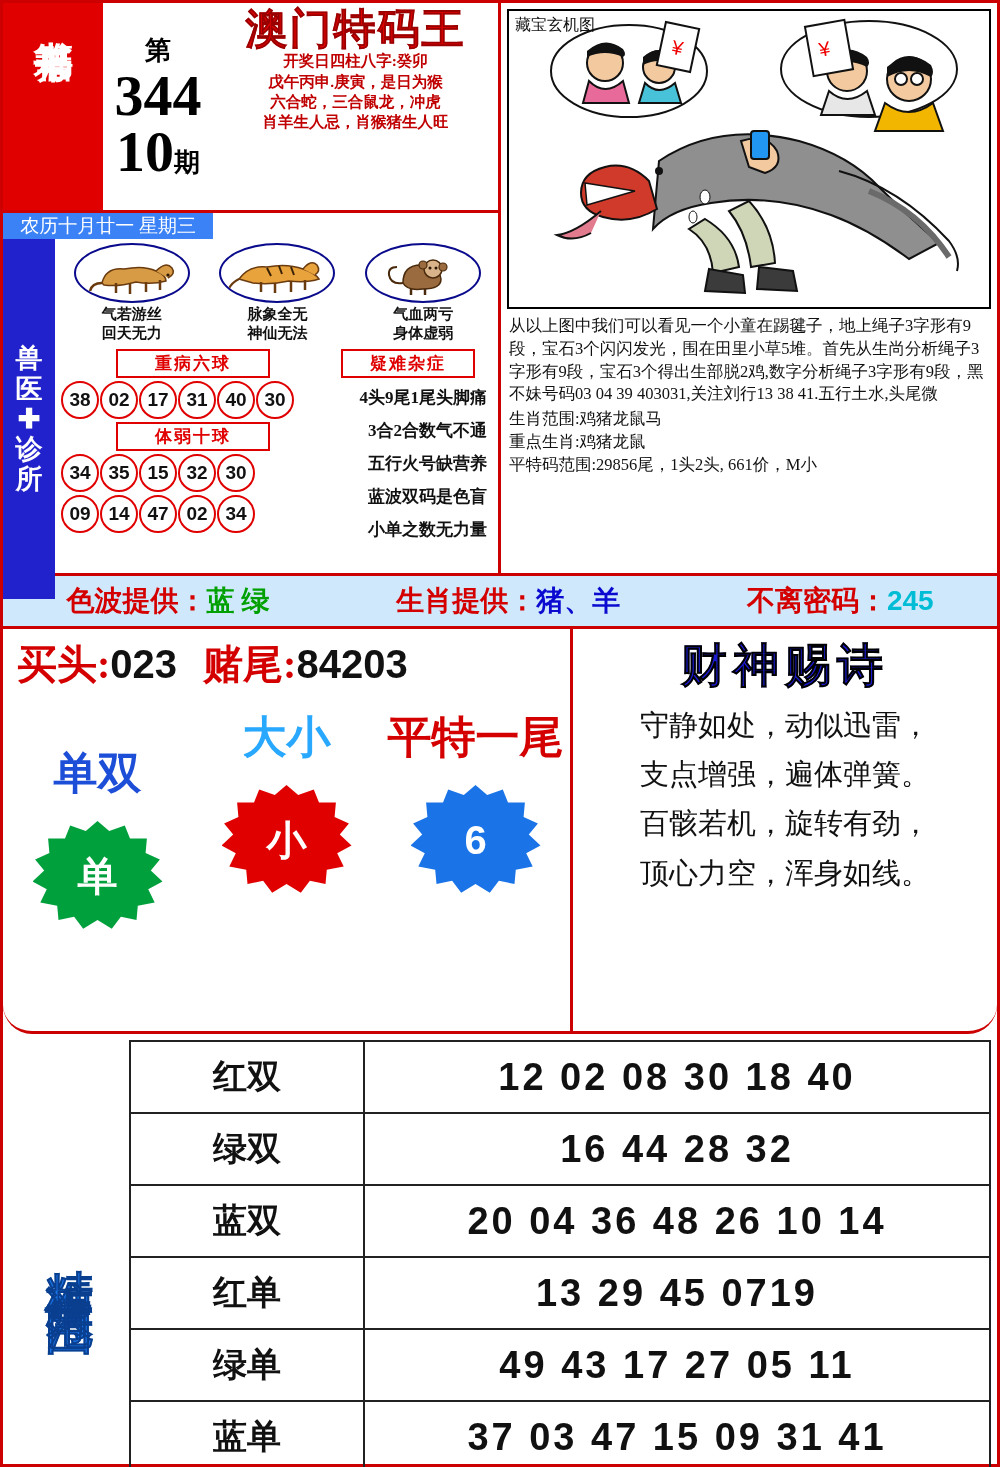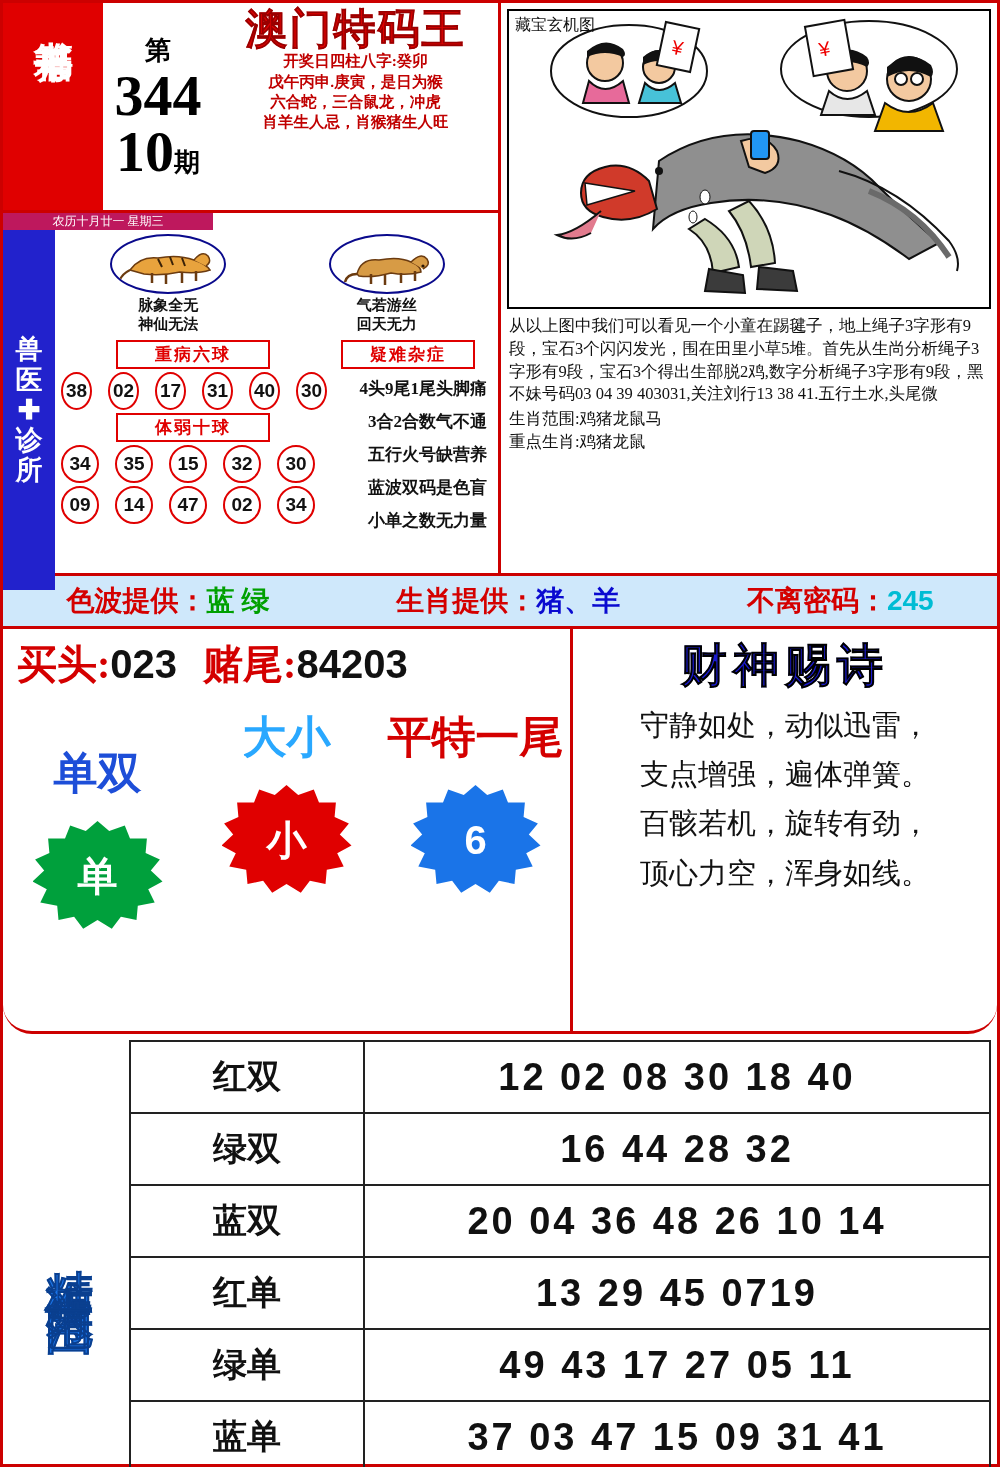--- a/index.html
+++ b/index.html
@@ -16,34 +16,34 @@
   .badge .b2{font-size:33px;font-weight:bold;margin-top:10px;writing-mode:vertical-rl;font-family:"Liberation Serif","DejaVu Serif",serif;letter-spacing:2px;}
   .issue{width:110px;background:#fff;color:#000;display:flex;flex-direction:column;align-items:center;justify-content:center;box-sizing:border-box;}
   .issue .line1{font-size:26px;font-weight:bold;font-family:"Liberation Serif","DejaVu Serif",serif;}
   .issue .num{font-size:58px;font-weight:bold;line-height:.95;font-family:"Liberation Serif","DejaVu Serif",serif;}
   .issue .line2{font-size:26px;font-weight:bold;font-family:"Liberation Serif","DejaVu Serif",serif;}
   .issue .numrow{display:flex;align-items:baseline;}
   .title-col{flex:1;background:#fff;padding:4px 4px 0 4px;box-sizing:border-box;display:flex;flex-direction:column;align-items:center;}
   .maintitle{font-size:42px;font-weight:bold;color:#e00000;font-family:"Liberation Serif","DejaVu Serif",serif;letter-spacing:2px;line-height:1.05;-webkit-text-stroke:0.5px #900;}
   .subline{color:#c00000;font-size:15.5px;font-family:"Liberation Serif","DejaVu Serif",serif;line-height:1.32;text-align:center;font-weight:bold;}
   .lunarwrap{display:flex;}
-  .lunarwrap .lbox{width:210px;background:#be185d;color:#fff;font-size:12px;text-align:center;font-family:"Liberation Serif","DejaVu Serif",serif;}
+  .lunarwrap .lbox{width:210px;background:#3b82f6;color:#fff;font-size:19px;text-align:center;font-family:"Liberation Serif","DejaVu Serif",serif;}
   
   .leftbody{display:flex;height:360px;box-sizing:border-box;}
   .vet{width:52px;background:#2222cc;color:#fff;display:flex;flex-direction:column;align-items:center;justify-content:center;font-size:27px;font-weight:bold;font-family:"Liberation Serif","DejaVu Serif",serif;line-height:1.12;}
   .vet span{display:block;}
   .leftmain{flex:1;padding:4px 2px 0 4px;box-sizing:border-box;}
   .animals{display:flex;justify-content:space-around;align-items:flex-start;}
   .animal{width:125px;text-align:center;}
   .ovalbox{width:112px;height:56px;border:2px solid #0a0a8c;border-radius:50%;margin:0 auto;display:flex;align-items:center;justify-content:center;overflow:hidden;background:#fff;}
   .animal .cap{font-size:15px;color:#111;font-family:"Liberation Serif","DejaVu Serif",serif;line-height:1.25;margin-top:2px;font-weight:bold;}
   .lists{display:flex;margin-top:4px;}
   .balls-col{width:268px;}
   .secthead{border:2px solid #e00000;color:#e00000;font-size:17px;font-weight:bold;text-align:center;font-family:"Liberation Serif","DejaVu Serif",serif;margin:2px auto 3px auto;padding:1px 0;width:150px;letter-spacing:2px;}
-  .ballrow{display:flex;justify-content:flex-start;gap:16px;margin-bottom:3px;padding-left:2px;}
+  .ballrow{display:flex;justify-content:flex-start;gap:1px;margin-bottom:3px;padding-left:2px;}
   .ball{width:38px;height:38px;border-radius:50%;border:2px solid #e00000;display:flex;align-items:center;justify-content:center;font-size:19px;font-weight:bold;color:#111;font-family:"Liberation Sans",sans-serif;box-sizing:border-box;}
   .txt-col{flex:1;padding-left:4px;}
   .twocol{display:flex;}
   .twocol .c1{width:105px;text-align:right;}
   .twocol .c2{flex:1;}
   .tline{font-size:17px;color:#111;font-family:"Liberation Serif","DejaVu Serif",serif;line-height:1.95;font-weight:bold;}
   
   .cartoon{height:300px;border:2px solid #000;margin:6px;box-sizing:border-box;position:relative;background:#bef264;overflow:hidden;}
   .cartoon-label{position:absolute;left:6px;top:4px;font-size:16px;font-family:"Liberation Serif","DejaVu Serif",serif;color:#111;z-index:5;}
   .rtext{padding:0 8px;font-size:16.5px;line-height:1.38;font-family:"Liberation Serif","DejaVu Serif",serif;color:#111;}
@@ -126,42 +126,58 @@
           <span>诊</span>
           <span>所</span>
         </div>
 
         <div class="leftmain">
 
           <div class="animals">
             <div class="animal">
               <div class="ovalbox">
                 <svg width="100" height="48" viewBox="0 0 100 48">
+                  <path d="M20 34 Q24 18 42 20 Q62 16 74 22 Q84 26 84 32 Q70 36 54 33 Q36 38 22 36 Z" fill="#d79b45" stroke="#6b3b10" stroke-width="1.5"></path>
+                  <path d="M74 22 q10-10 16-3 q4 6-4 10" fill="#d79b45" stroke="#6b3b10" stroke-width="1.5"></path>
+                  <path d="M20 34 q-10 0-12 8" stroke="#6b3b10" stroke-width="2.5" fill="none"></path>
+                  <path d="M34 34 v10 M48 35 v10 M64 33 v10 M78 31 v10" stroke="#6b3b10" stroke-width="2.5"></path>
+                  <circle cx="86" cy="26" r="1.6" fill="#2b1605"></circle>
+                </svg>
+              </div>
+              <div class="cap" style="white-space:pre-line">气若游丝
+回天无力</div>
+            </div>
+            <div class="animal">
+              <div class="ovalbox">
+                <svg width="100" height="48" viewBox="0 0 100 48">
                   <path d="M12 30 Q22 16 40 18 Q60 14 76 20 Q88 24 92 30 Q80 34 62 32 Q44 36 26 34 Z" fill="#e8a33d" stroke="#6b3b10" stroke-width="1.5"></path>
                   <path d="M76 20 q8-10 14-4 q4 6-2 10" fill="#e8a33d" stroke="#6b3b10" stroke-width="1.5"></path>
                   <path d="M12 30 q-8 4-10 10" stroke="#6b3b10" stroke-width="2" fill="none"></path>
                   <path d="M34 33 v10 M48 34 v10 M64 33 v10 M78 31 v10" stroke="#6b3b10" stroke-width="2.5"></path>
                   <path d="M40 19 l4 8 M52 17 l3 8 M64 18 l3 8" stroke="#3a2207" stroke-width="2"></path>
                 </svg>
               </div>
               <div class="cap" style="white-space:pre-line">脉象全无
 神仙无法</div>
             </div>
             <div class="animal">
               <div class="ovalbox">
                 <svg width="100" height="48" viewBox="0 0 100 48">
-                  <path d="M20 34 Q24 18 42 20 Q62 16 74 22 Q84 26 84 32 Q70 36 54 33 Q36 38 22 36 Z" fill="#d79b45" stroke="#6b3b10" stroke-width="1.5"></path>
-                  <path d="M74 22 q10-10 16-3 q4 6-4 10" fill="#d79b45" stroke="#6b3b10" stroke-width="1.5"></path>
-                  <path d="M20 34 q-10 0-12 8" stroke="#6b3b10" stroke-width="2.5" fill="none"></path>
-                  <path d="M34 34 v10 M48 35 v10 M64 33 v10 M78 31 v10" stroke="#6b3b10" stroke-width="2.5"></path>
-                  <circle cx="86" cy="26" r="1.6" fill="#2b1605"></circle>
+                  <path d="M30 34 Q30 16 48 16 Q66 16 68 30 Q68 40 50 40 Q34 42 30 34 Z" fill="#9a6b3e" stroke="#4a2a0c" stroke-width="1.5"></path>
+                  <circle cx="60" cy="20" r="9" fill="#d9b48a" stroke="#4a2a0c" stroke-width="1.5"></circle>
+                  <circle cx="57" cy="19" r="1.5" fill="#2b1605"></circle>
+                  <circle cx="63" cy="19" r="1.5" fill="#2b1605"></circle>
+                  <circle cx="70" cy="18" r="4" fill="#9a6b3e" stroke="#4a2a0c" stroke-width="1.2"></circle>
+                  <circle cx="50" cy="16" r="4" fill="#9a6b3e" stroke="#4a2a0c" stroke-width="1.2"></circle>
+                  <path d="M30 34 q-12 2-14-8 q-1-8 8-8" stroke="#4a2a0c" stroke-width="2" fill="none"></path>
+                  <path d="M38 40 v6 M52 40 v6" stroke="#4a2a0c" stroke-width="2.5"></path>
                 </svg>
               </div>
-              <div class="cap" style="white-space:pre-line">气若游丝
-回天无力</div>
+              <div class="cap" style="white-space:pre-line">气血两亏
+身体虚弱</div>
             </div>
           </div>
 
           <div class="lists">
             <div class="balls-col">
               <div class="secthead">重病六球</div>
               <div class="ballrow">
                 <div class="ball">38</div>
                 <div class="ball">02</div>
                 <div class="ball">17</div>
@@ -257,20 +273,23 @@
           <ellipse cx="184" cy="206" rx="4" ry="6" fill="#fff" stroke="#111"></ellipse>
         </svg>
       </div>
       <div class="rtext">从以上图中我们可以看见一个小童在踢毽子，地上绳子3字形有9段，宝石3个闪闪发光，围在田里小草5堆。首先从生尚分析绳子3字形有9段，宝石3个得出生部脱2鸡,数字分析绳子3字形有9段，黑不妹号码03 04 39 403031,关注刘行13 38 41.五行土水,头尾微</div>
       <div class="rtext blue" style="margin-top:2px;">
         <span>生肖范围:</span><span>鸡猪龙鼠马</span>
       </div>
       <div class="rtext blue">
         <span>重点生肖:</span><span>鸡猪龙鼠</span>
       </div>
+      <div class="rtext blue">
+        <span>平特码范围:</span><span>29856尾，1头2头, 661价，M小</span>
+      </div>
     </div>
   </div>
 
   <div class="band">
     <div class="item">
       <span>色波提供：</span><span class="v2">蓝 绿</span>
     </div>
     <div class="item">
       <span>生肖提供：</span><span class="v">猪、羊</span>
     </div>

